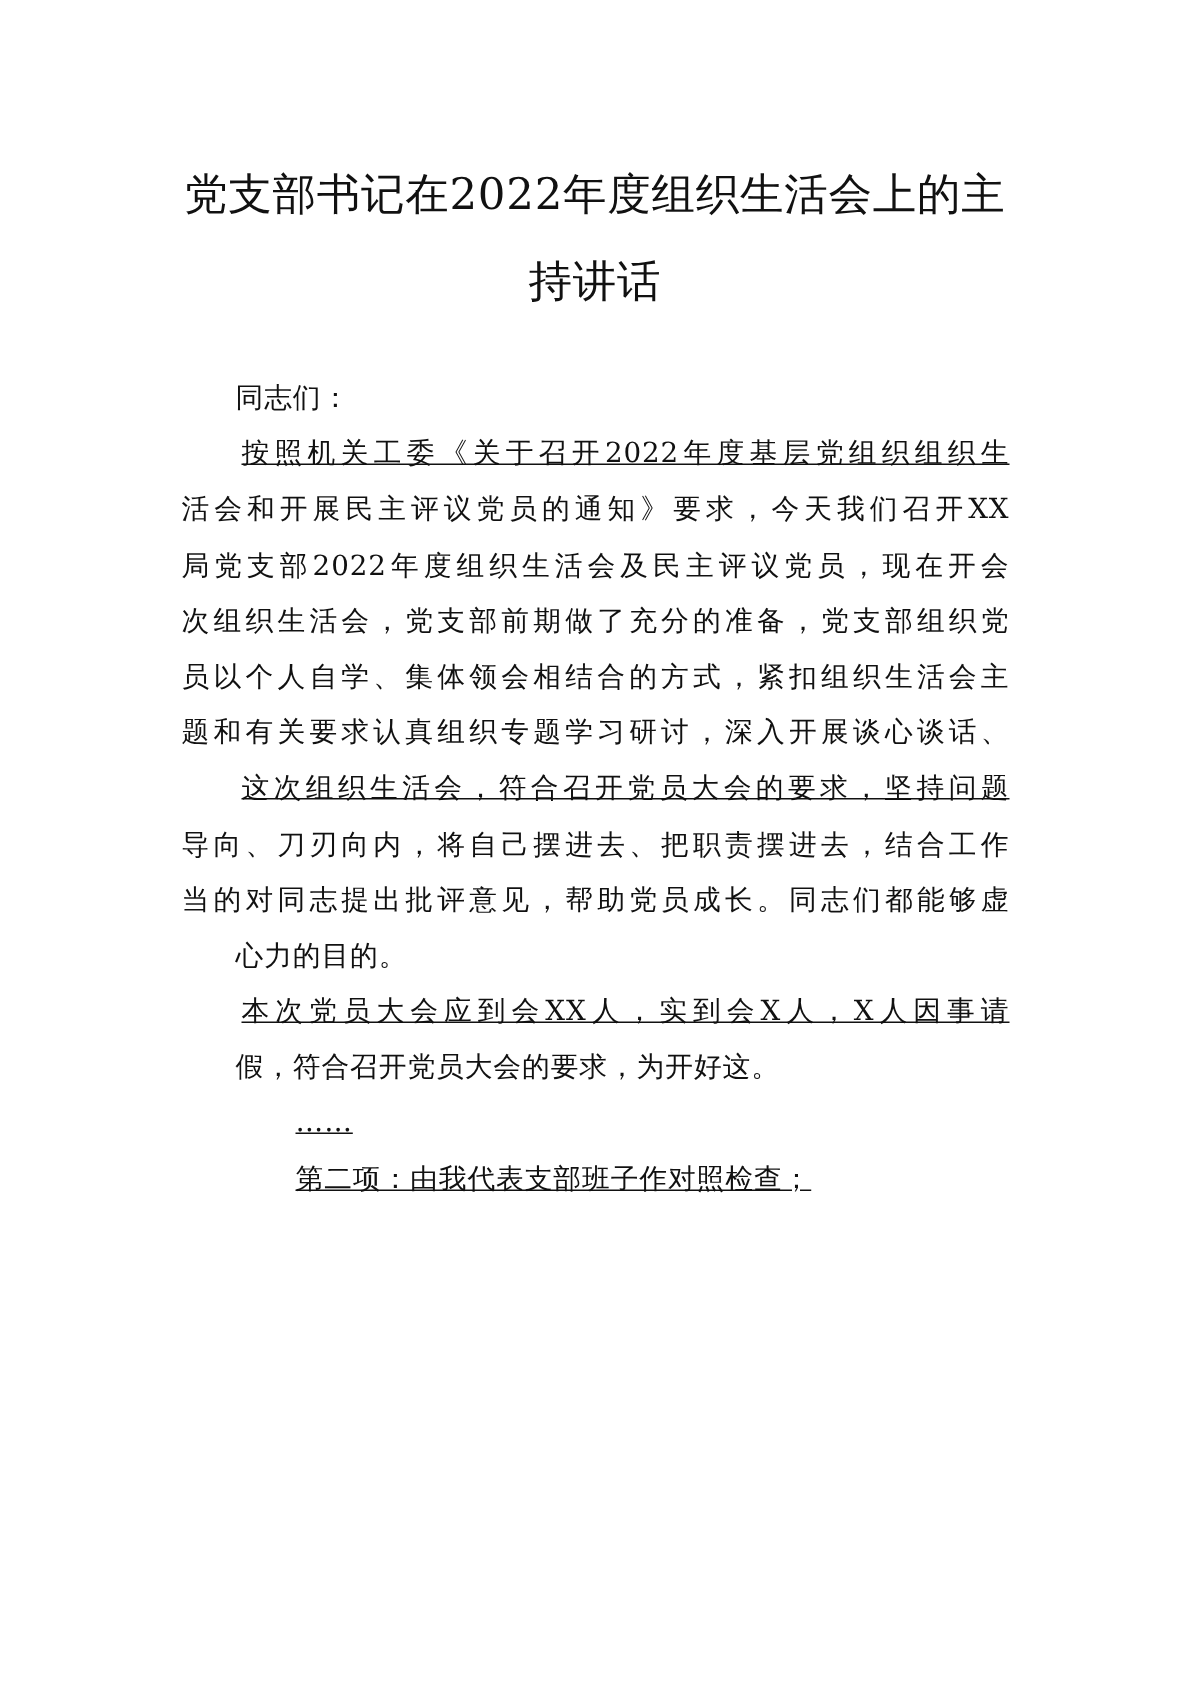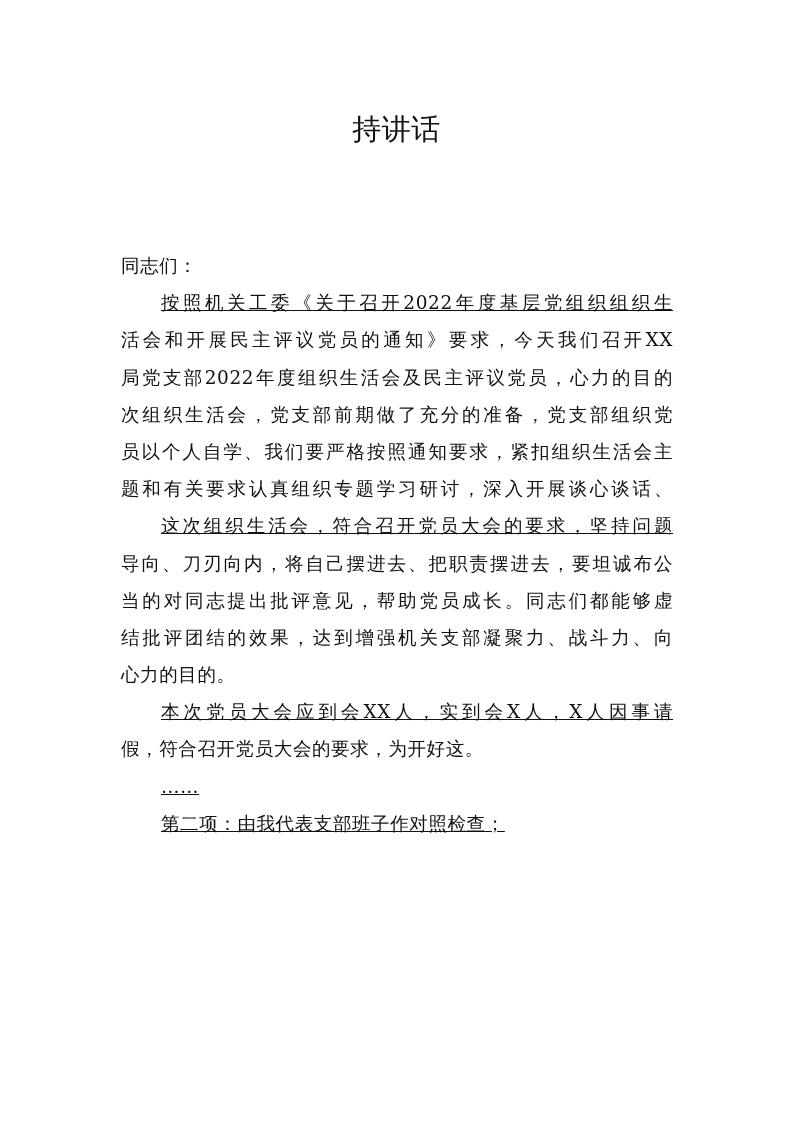--- a/index.html
+++ b/index.html
@@ -6,47 +6,47 @@
     body { width: 793px; height: 1122px; position: relative; overflow: hidden;
            font-family: "DejaVu Serif", "Liberation Serif", serif; color: #111; }
     .title { position: absolute; left: 100px; width: 593px; text-align: center;
              font-size: 29px; line-height: 58px; top: 100px; letter-spacing: 0.5px; }
     .title .l1 { display: block; height: 58px; }
     .title .l2 { display: block; height: 58px; }
     .body { position: absolute; left: 121px; width: 552px; top: 247px;
             font-size: 18.5px; line-height: 37.2px; text-align: justify;
             text-justify: inter-character; letter-spacing: 0.6px; }
     .line { display: block; white-space: nowrap; height: 37.2px; text-align-last: justify; }
-    .line.last { text-align-last: left; }
+    .line.last { text-align-last: left; margin-left: 36px; }
     .indent { padding-left: 40px; text-decoration: underline; }
   </style>
 </head>
 <body>
 
 <div class="title">
+  <span class="l1">党支部书记在2022年度组织生活会上的主</span>
   <span class="l2">持讲话</span>
 </div>
 
 <div class="body">
   <span class="line last">同志们：</span>
 
   <div>
     <span class="line indent">按照机关工委《关于召开2022年度基层党组织组织生</span>
     <span class="line">活会和开展民主评议党员的通知》要求，今天我们召开XX</span>
-    <span class="line">局党支部2022年度组织生活会及民主评议党员，心力的目的</span>
+    <span class="line">局党支部2022年度组织生活会及民主评议党员，现在开会</span>
     <span class="line">次组织生活会，党支部前期做了充分的准备，党支部组织党</span>
-    <span class="line">员以个人自学、我们要严格按照通知要求，紧扣组织生活会主</span>
+    <span class="line">员以个人自学、集体领会相结合的方式，紧扣组织生活会主</span>
     <span class="line">题和有关要求认真组织专题学习研讨，深入开展谈心谈话、</span>
   </div>
 
   <div>
     <span class="line indent">这次组织生活会，符合召开党员大会的要求，坚持问题</span>
-    <span class="line">导向、刀刃向内，将自己摆进去、把职责摆进去，要坦诚布公</span>
+    <span class="line">导向、刀刃向内，将自己摆进去、把职责摆进去，结合工作</span>
     <span class="line">当的对同志提出批评意见，帮助党员成长。同志们都能够虚</span>
-    <span class="line">结批评团结的效果，达到增强机关支部凝聚力、战斗力、向</span>
     <span class="line last">心力的目的。</span>
   </div>
 
   <div>
     <span class="line indent">本次党员大会应到会XX人，实到会X人，X人因事请</span>
     <span class="line last">假，符合召开党员大会的要求，为开好这。</span>
   </div>
 
 
   <div>

